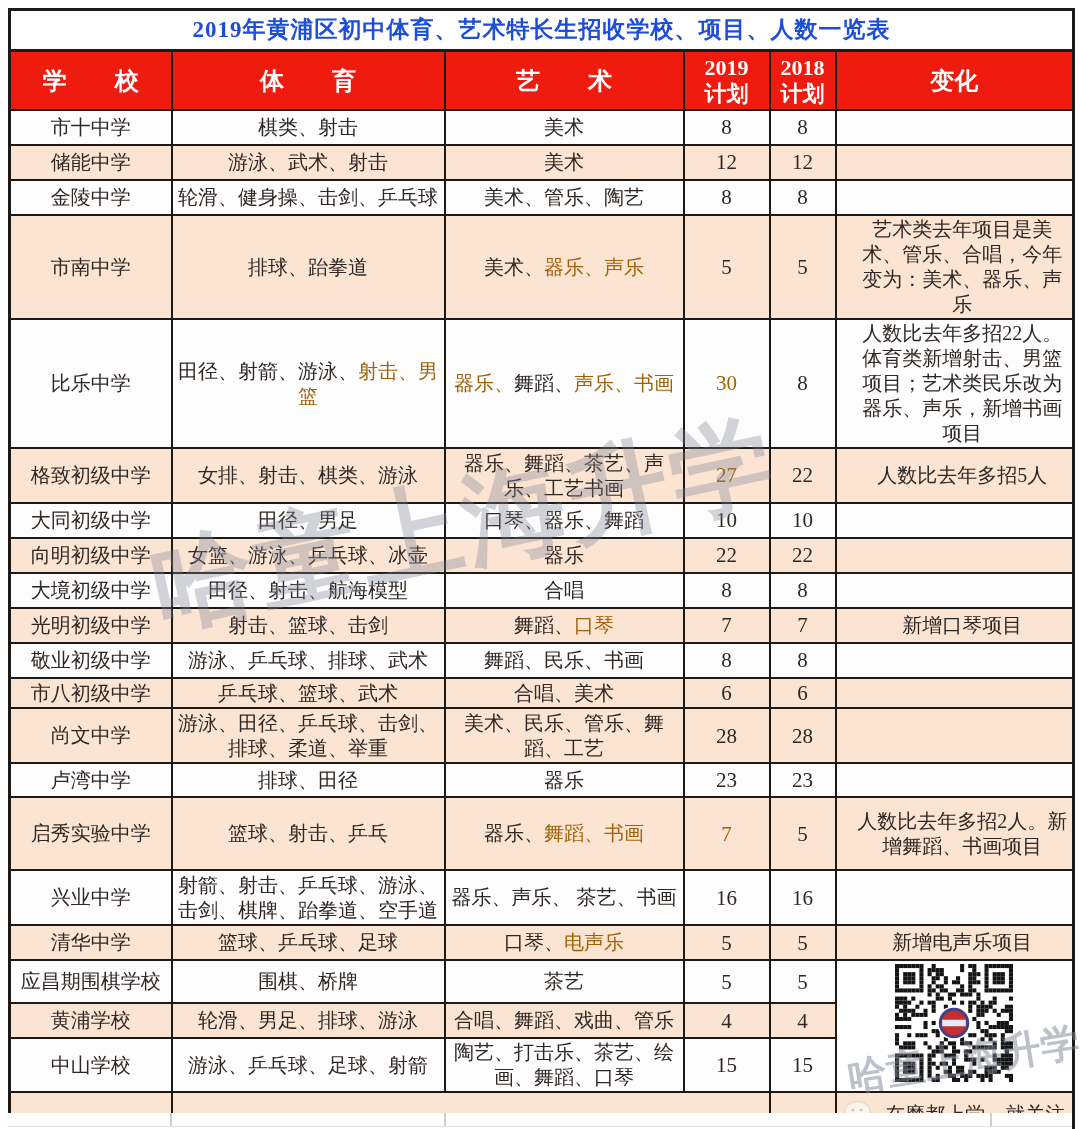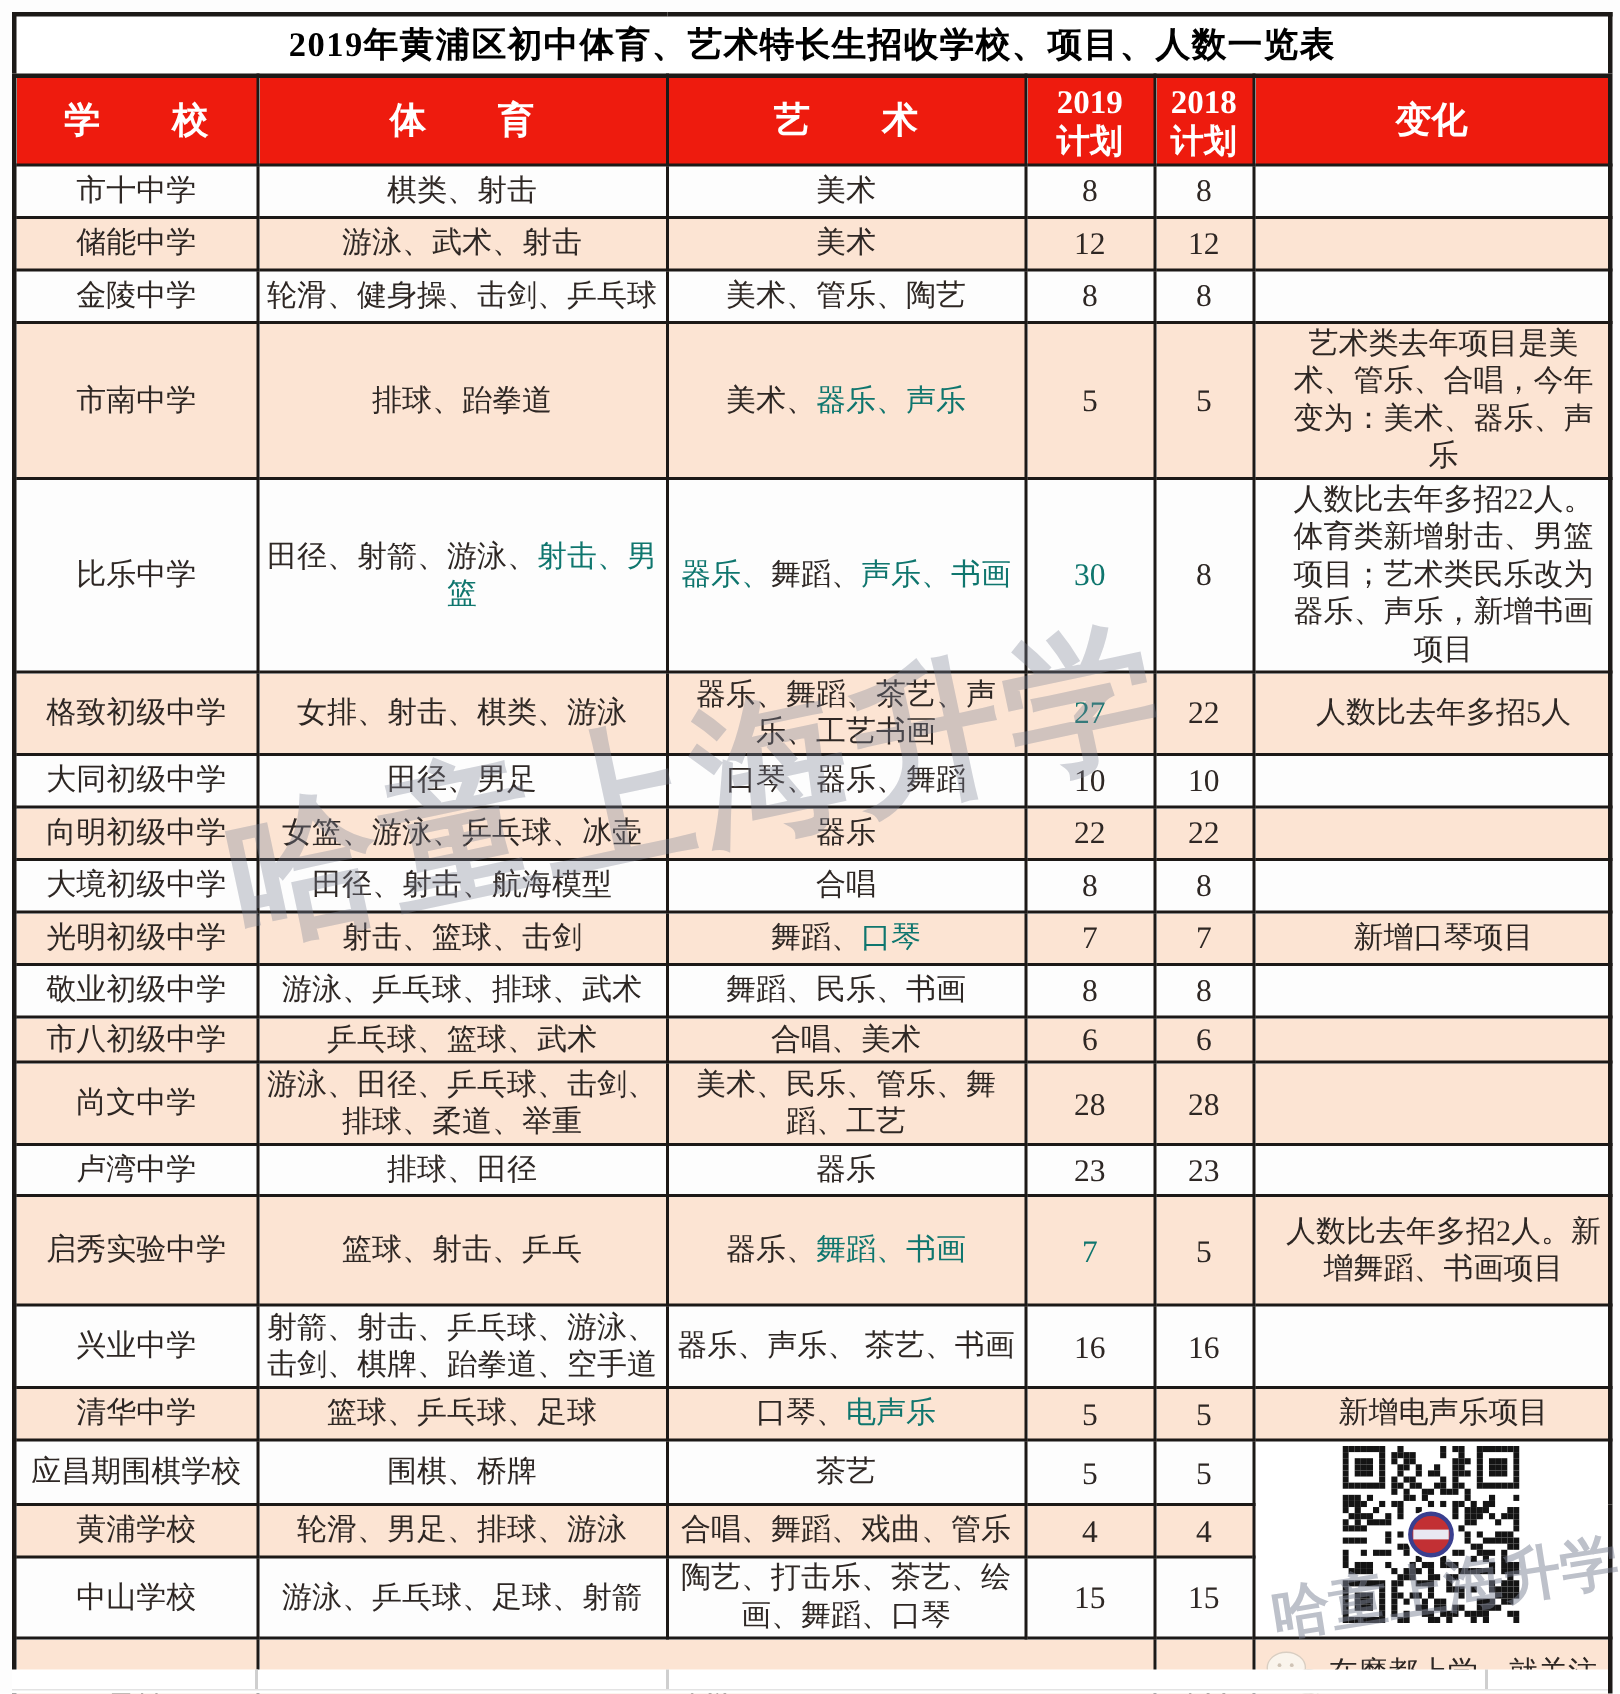--- a/index.html
+++ b/index.html
@@ -14,31 +14,31 @@
     border:3px solid #1c1917;
   }
   td,th{
     border:2px solid #1c1917;
     padding:1px 4px;
     text-align:center;vertical-align:middle;
     color:#2e2724;font-size:20px;line-height:1.25;
     overflow:hidden;
   }
   .title-row td{
-    height:36px;background:#ffffff;color:#000000;
+    height:36px;background:#ffffff;color:#1d4ed8;
     font-size:23px;font-weight:bold;letter-spacing:1px;
     border-bottom:3px solid #1c1917;
   }
   .header-row th{
     background:#ee1b0e;color:#ffffff;font-weight:bold;
     font-size:24px;height:55px;
   }
   .header-row th .two-line{font-size:22px;line-height:1.18;font-weight:bold;}
   tr.shaded td{background:#fce4d3;}
-  .red{color:#0f766e;text-align:right;}
+  .red{color:#a16207;text-align:right;}
   .num{font-size:21px;}
   .school-col{font-size:20px;}
   .change-col{font-size:20px;padding-left:20px;}
   td.qr-cell{background:#ffffff;}
   td.note-cell{padding:2px 2px;}
   .note-inner{position:relative;display:block;}
   .note-inner .wx{vertical-align:middle;margin-right:2px;}
   
   .wm{
     position:absolute;pointer-events:none;white-space:nowrap;

